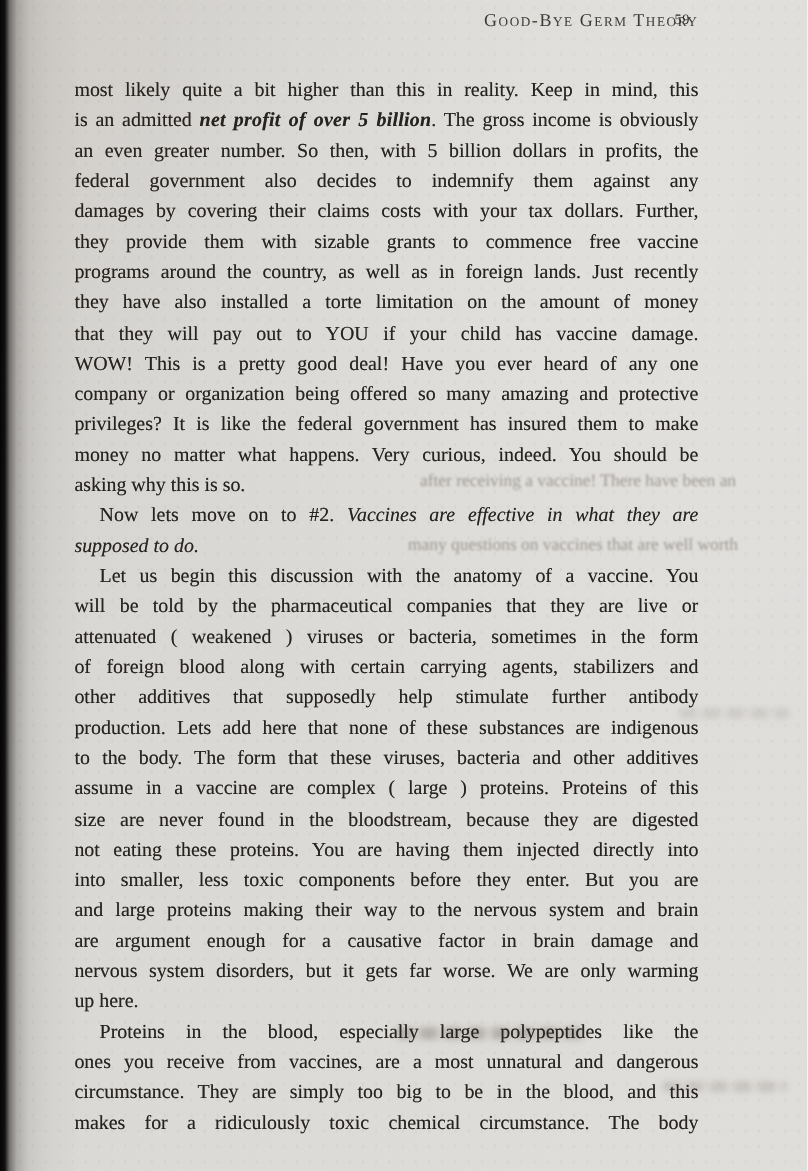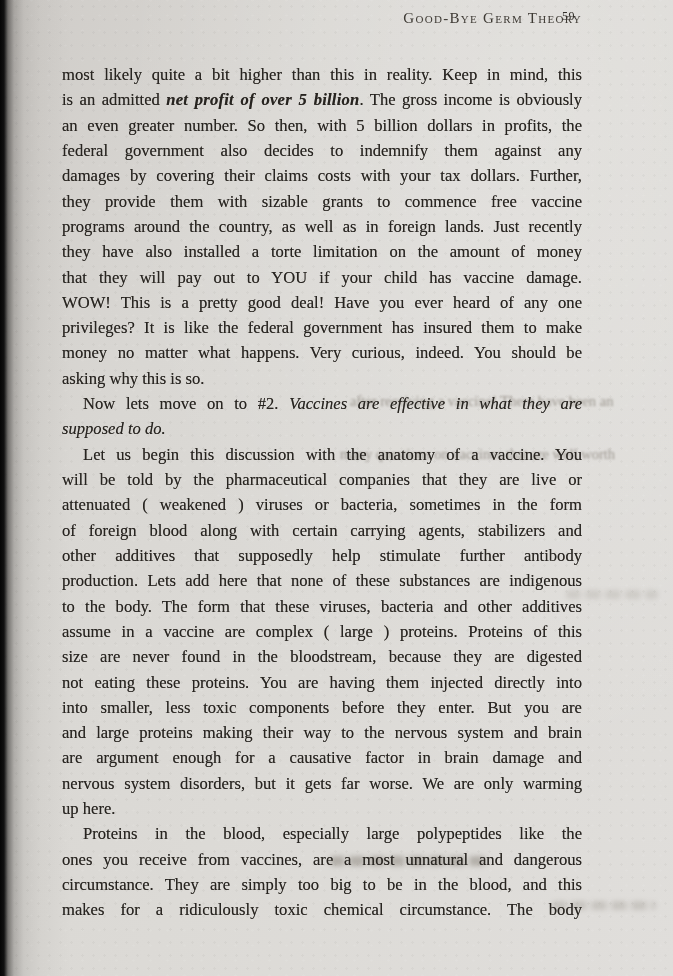--- a/index.html
+++ b/index.html
@@ -101,20 +101,21 @@
       <div class="line j"><span class="s-r">most likely quite a bit higher than this in reality. Keep in mind, this</span></div>
       <div class="line j"><span class="s-r">is an admitted </span><span class="s-bi">net profit of over 5 billion</span><span class="s-r">. The gross income is obviously</span></div>
       <div class="line j"><span class="s-r">an even greater number. So then, with 5 billion dollars in profits, the</span></div>
       <div class="line j"><span class="s-r">federal government also decides to indemnify them against any</span></div>
       <div class="line j"><span class="s-r">damages by covering their claims costs with your tax dollars. Further,</span></div>
       <div class="line j"><span class="s-r">they provide them with sizable grants to commence free vaccine</span></div>
       <div class="line j"><span class="s-r">programs around the country, as well as in foreign lands. Just recently</span></div>
       <div class="line j"><span class="s-r">they have also installed a torte limitation on the amount of money</span></div>
       <div class="line j"><span class="s-r">that they will pay out to YOU if your child has vaccine damage.</span></div>
       <div class="line j"><span class="s-r">WOW! This is a pretty good deal! Have you ever heard of any one</span></div>
+      <div class="line j"><span class="s-r">company or organization being offered so many amazing and protective</span></div>
       <div class="line j"><span class="s-r">privileges? It is like the federal government has insured them to make</span></div>
       <div class="line j"><span class="s-r">money no matter what happens. Very curious, indeed. You should be</span></div>
       <div class="line"><span class="s-r">asking why this is so.</span></div>
       <div class="line j ind"><span class="s-r">Now lets move on to #2. </span><span class="s-i">Vaccines are effective in what they are</span></div>
       <div class="line"><span class="s-i">supposed to do.</span></div>
       <div class="line j ind"><span class="s-r">Let us begin this discussion with the anatomy of a vaccine. You</span></div>
       <div class="line j"><span class="s-r">will be told by the pharmaceutical companies that they are live or</span></div>
       <div class="line j"><span class="s-r">attenuated ( weakened ) viruses or bacteria, sometimes in the form</span></div>
       <div class="line j"><span class="s-r">of foreign blood along with certain carrying agents, stabilizers and</span></div>
       <div class="line j"><span class="s-r">other additives that supposedly help stimulate further antibody</span></div>

